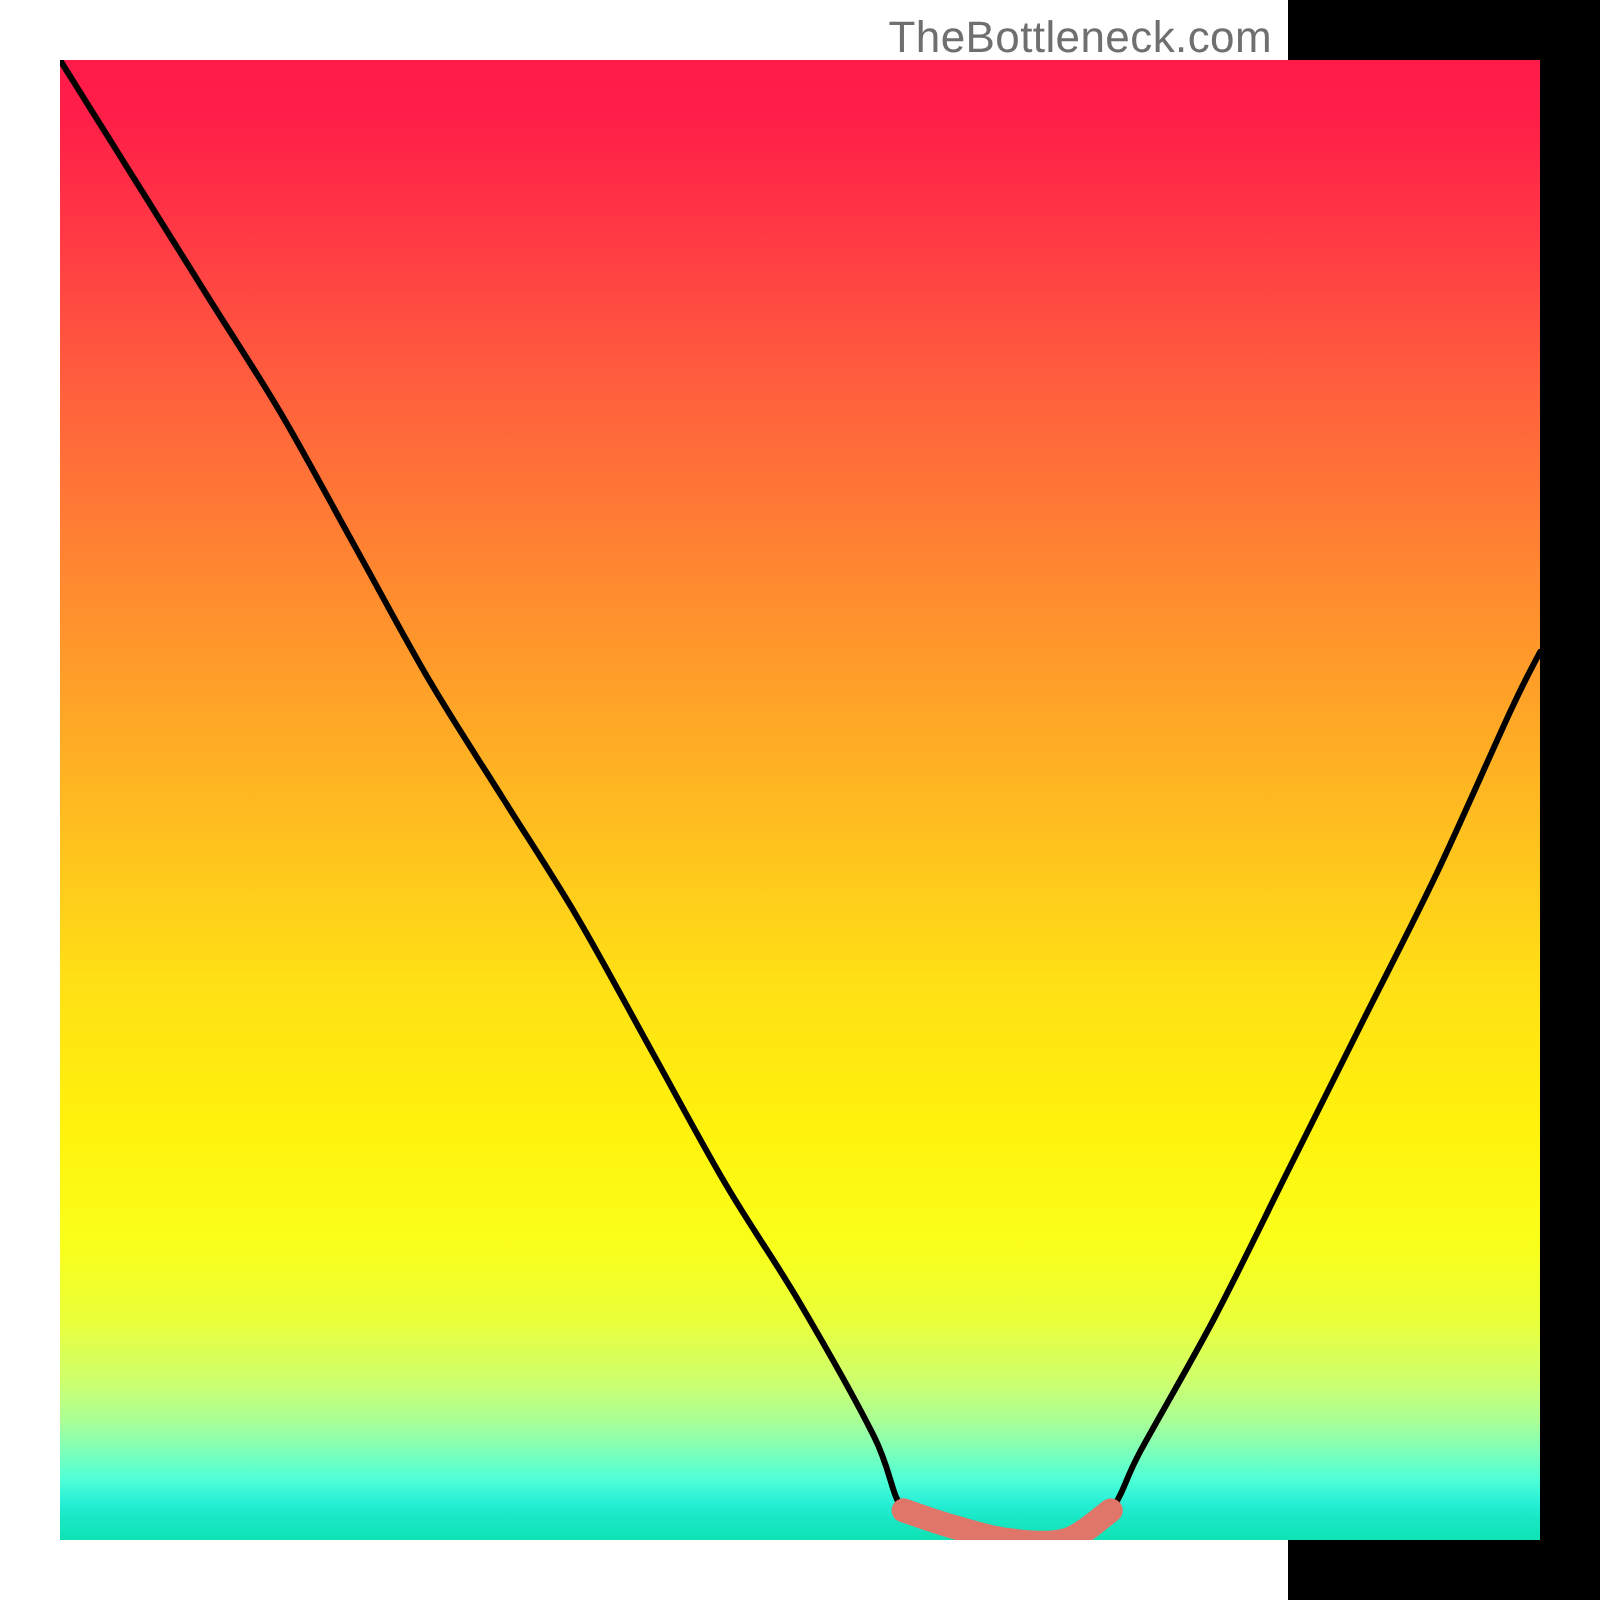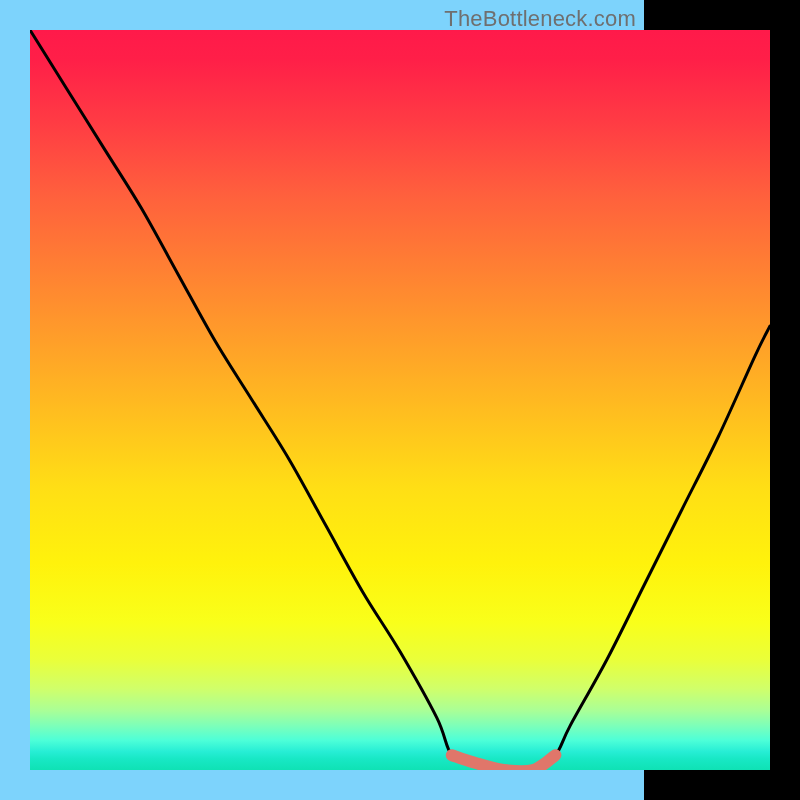--- a/index.html
+++ b/index.html
@@ -7,21 +7,21 @@
     padding: 0;
     width: 800px;
     height: 800px;
     background: #000;
     overflow: hidden;
   }
   .chart-container {
     position: relative;
     width: 644px;
     height: 800px;
-    background: #7dd3fc;
+    background: #ffffff;
   }
   .plot-area {
     position: absolute;
     left: 30px;
     top: 30px;
     width: 740px;
     height: 740px;
     background: linear-gradient(to bottom,
       #ff1a4a 0%,
       #ff1f48 4%,

